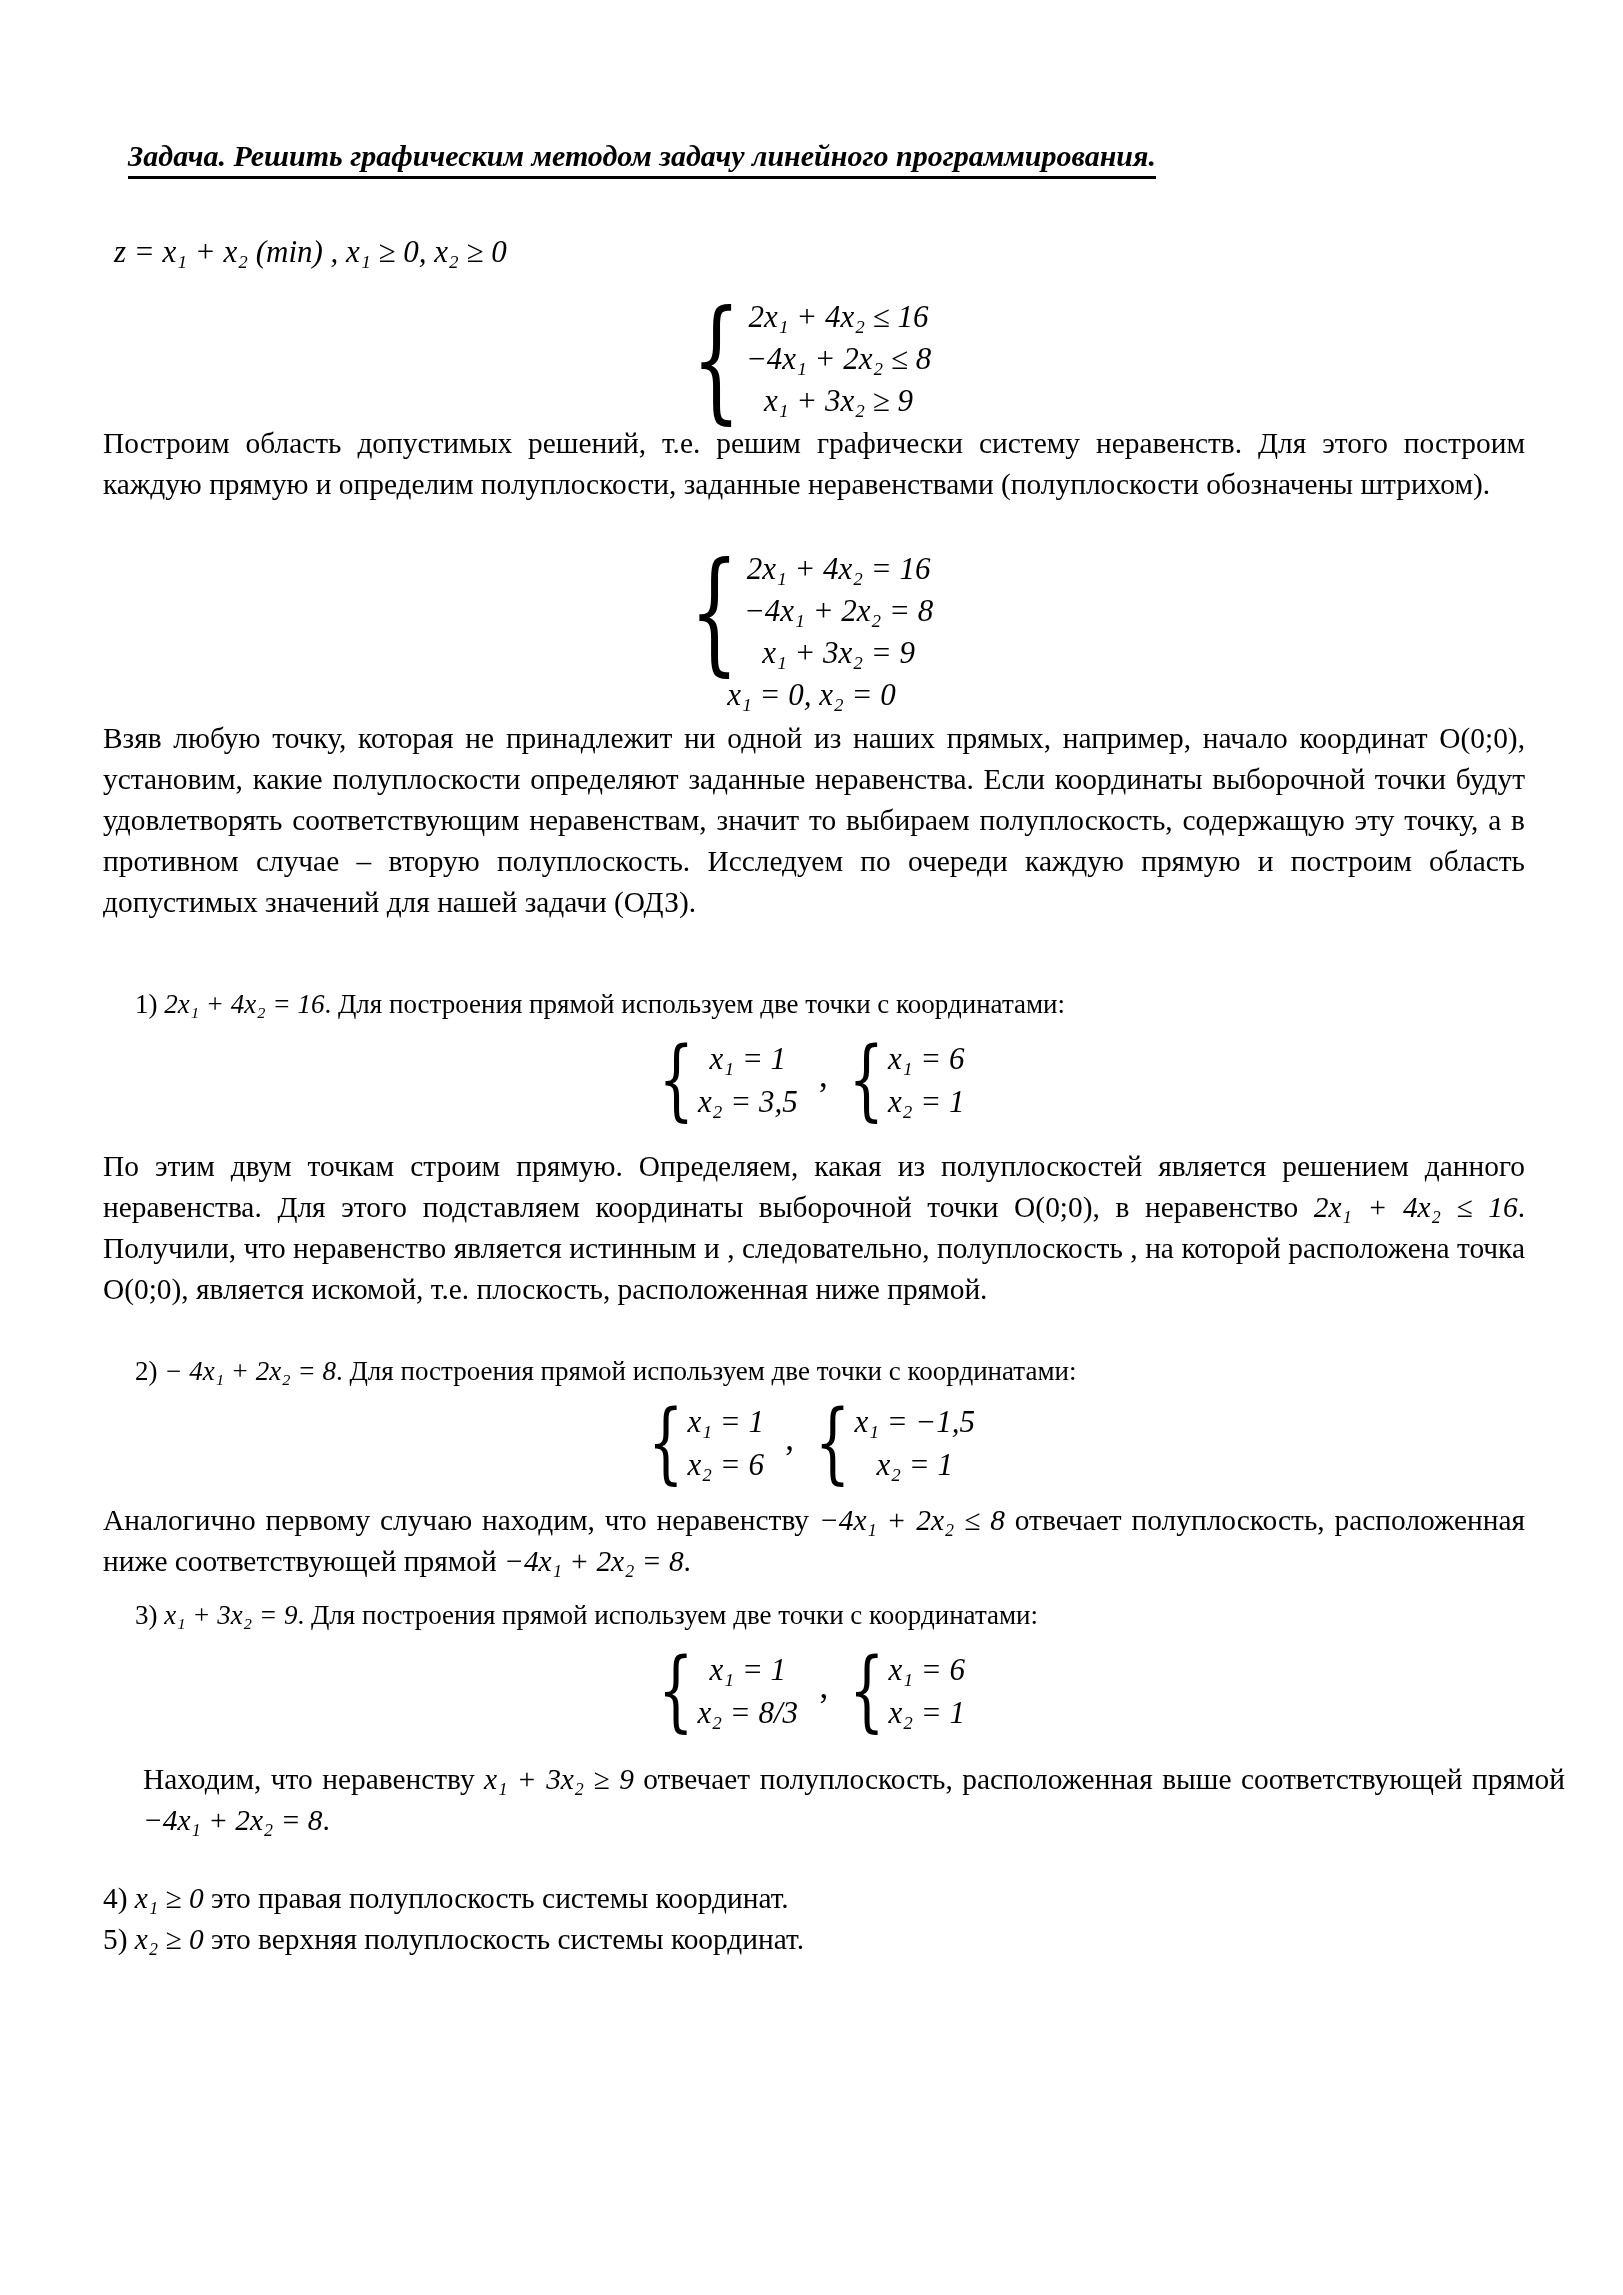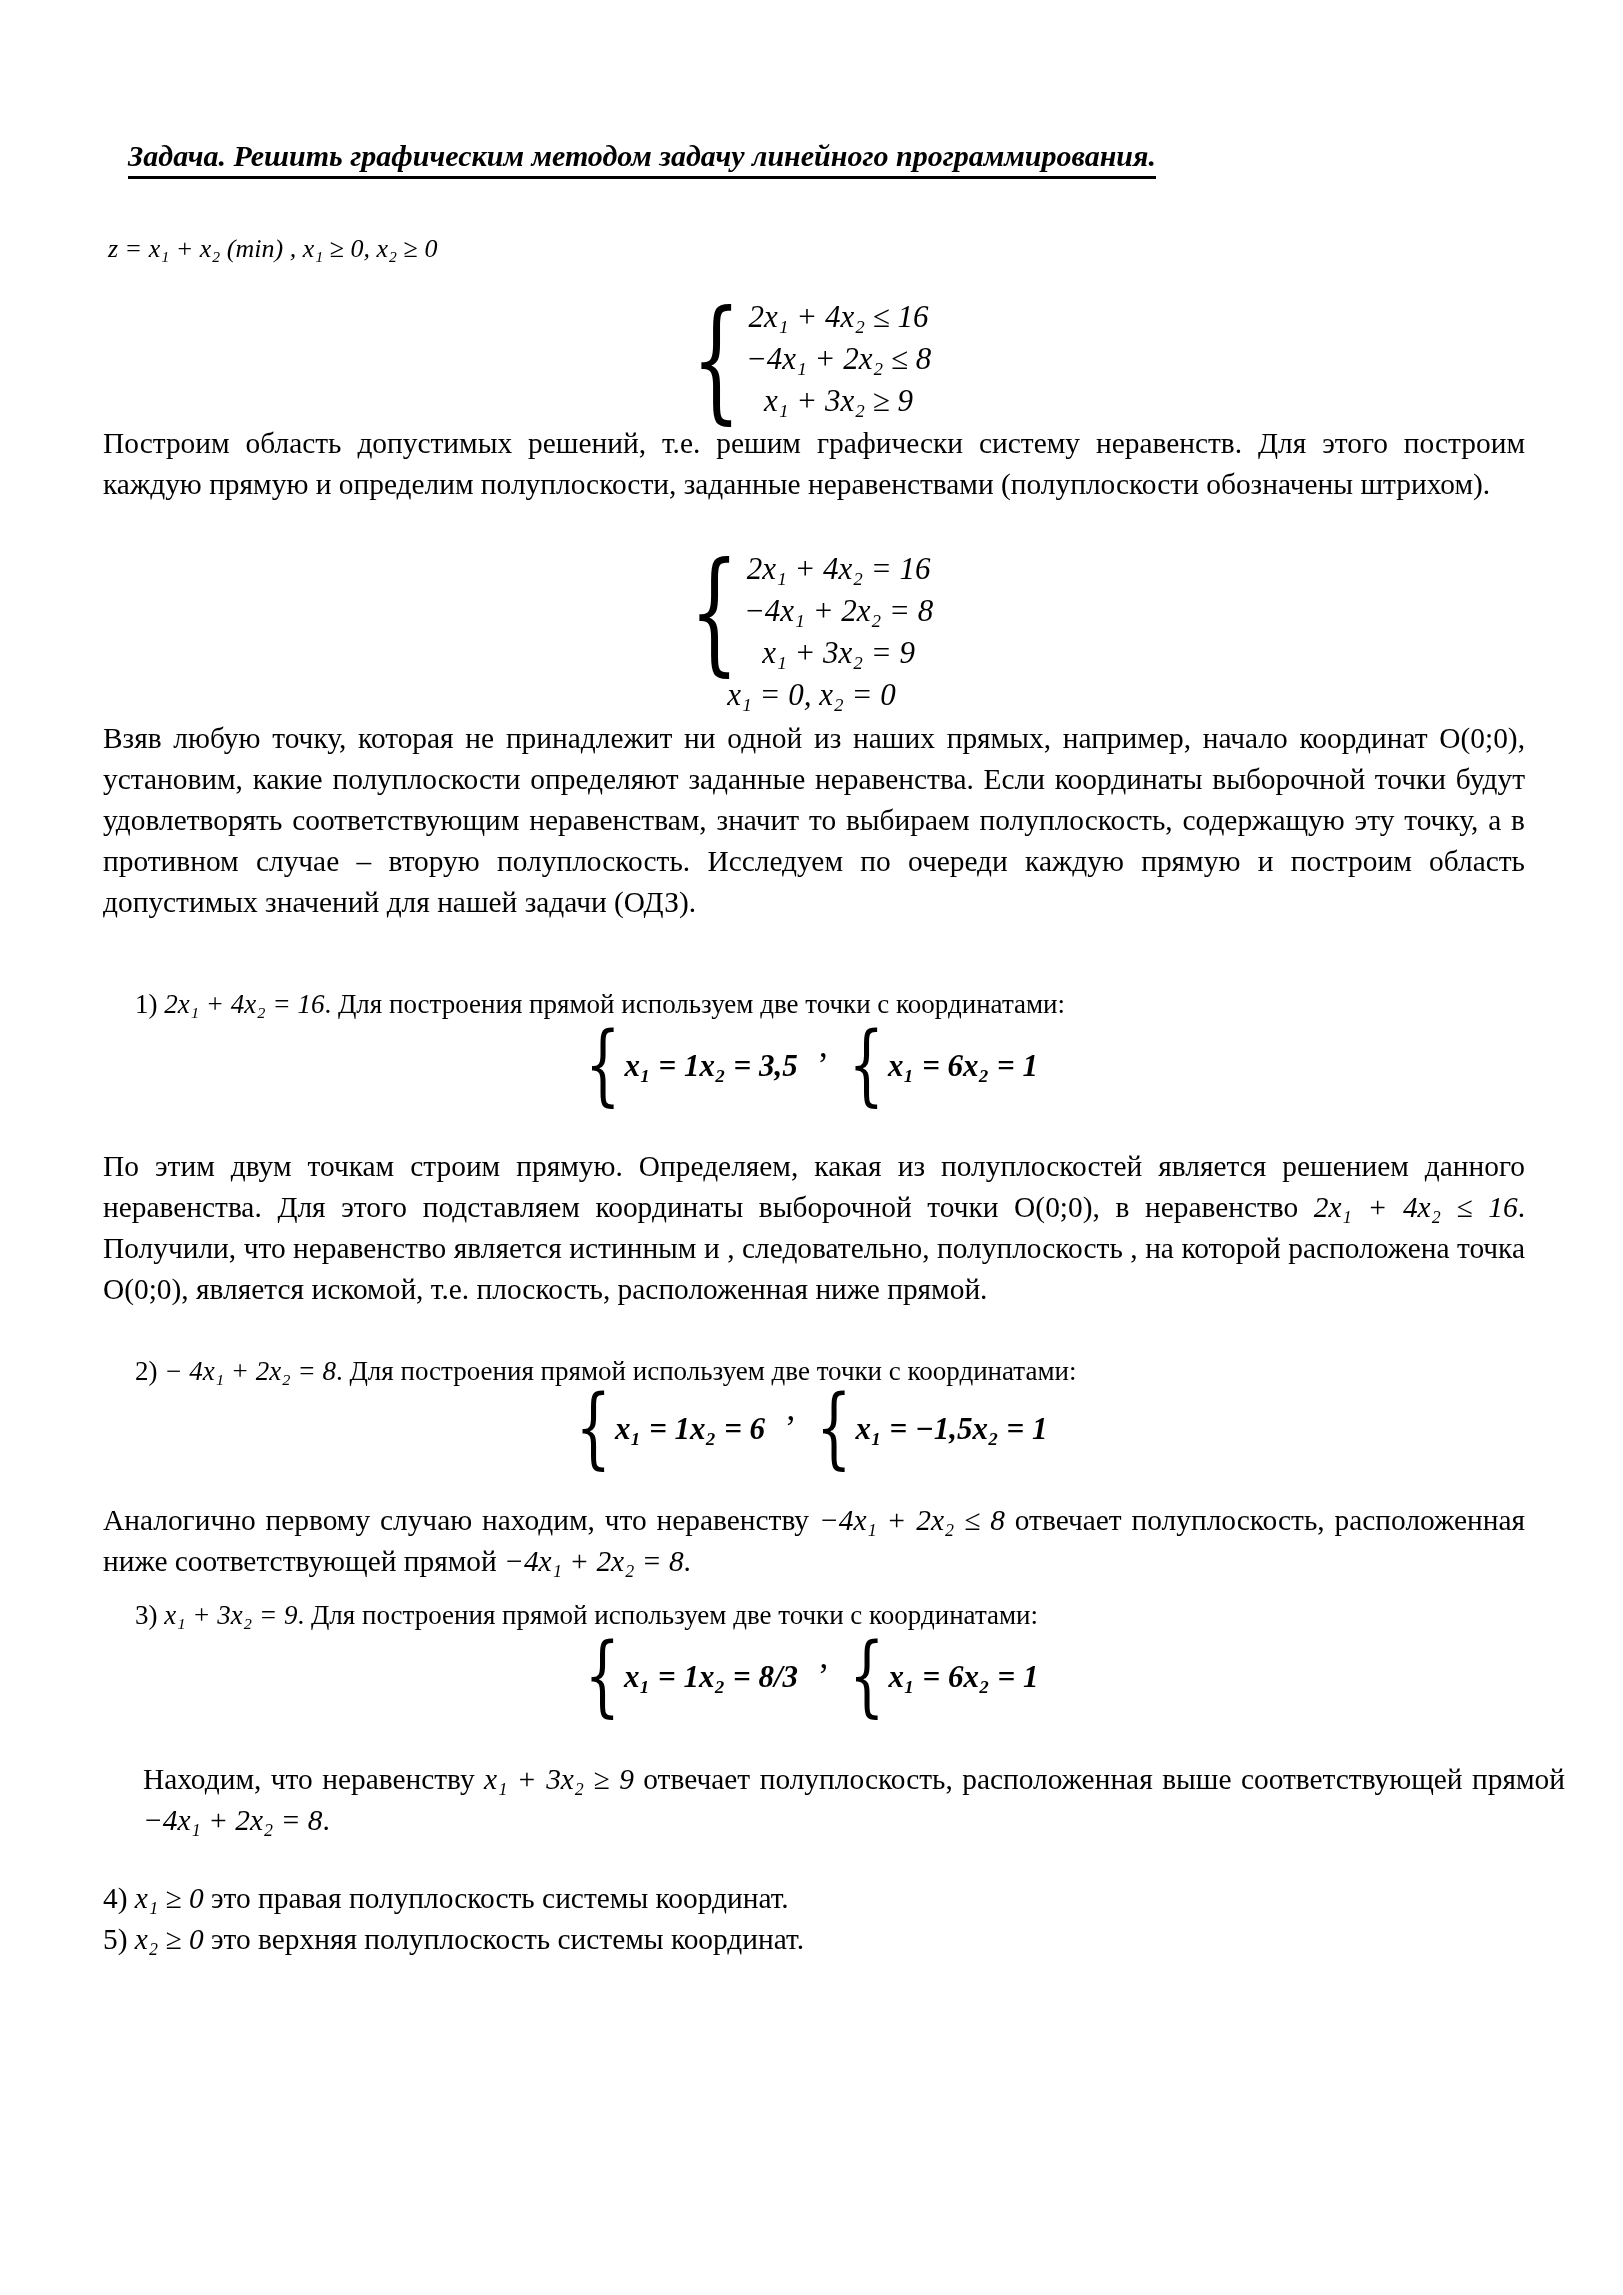--- a/index.html
+++ b/index.html
@@ -14,37 +14,37 @@
   
   .title{top:139px;left:0;width:1284px;text-align:center;
          font-size:30px;font-weight:bold;font-style:italic;}
   .title .underlined{border-bottom:3.9px solid #000;padding-bottom:3.9px;}
 
   
   .para{left:103px;width:1422px;font-size:29.4px;line-height:41px;text-align:justify;}
   .math{font-style:italic;}
 
   
-  .objective{top:234px;left:108px;font-size:26px;}
+  .objective{top:234px;left:114px;font-size:31px;}
 
   
   .sys-center{left:0;width:1623px;display:flex;flex-direction:column;align-items:center;}
   .sys-row{display:flex;align-items:center;}
   .brace{font-family:"DejaVu Serif",serif;line-height:1;display:inline-block;}
   .b3{font-size:77px;transform:scaleY(1.72);}
   .b2{font-size:56px;transform:scaleY(1.58);}
   .sys-lines{display:flex;flex-direction:column;align-items:center;
              font-size:31px;line-height:42px;margin-left:5.2px;}
   .sys-extra{font-size:31px;line-height:42px;margin-top:0px;}
 
   
   .pts{left:0;width:1623px;display:flex;justify-content:center;align-items:flex-end;gap:19.6px;}
   .pt-sys{display:flex;align-items:center;}
-  .pt-lines{display:flex;flex-direction:row;align-items:center;
-            font-size:31px;line-height:43px;margin-left:3.9px;font-weight:bold;}
+  .pt-lines{display:flex;flex-direction:column;align-items:center;
+            font-size:31px;line-height:43px;margin-left:3.9px;}
   .pt-sep{font-size:35px;line-height:1;padding-bottom:10.5px;}
 
   
   .item{left:135px;width:1389px;font-size:27px;line-height:41px;}
   .item-flush{left:103px;width:1422px;font-size:29.4px;line-height:41px;margin-top:14px;}
 </style>
 </head>
 <body>
 
 <div class="page">

